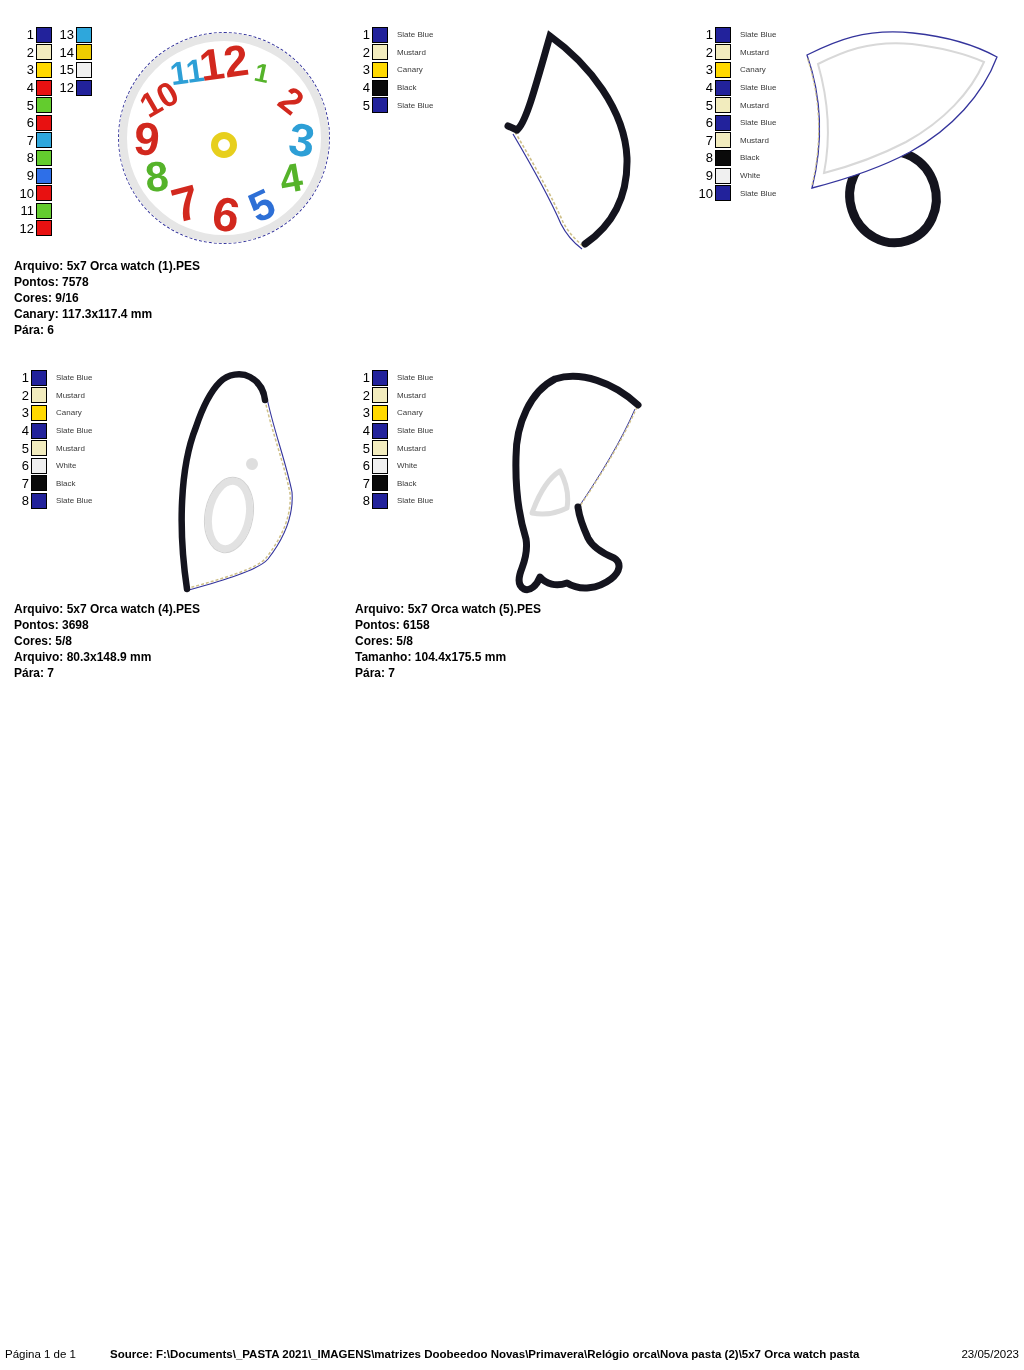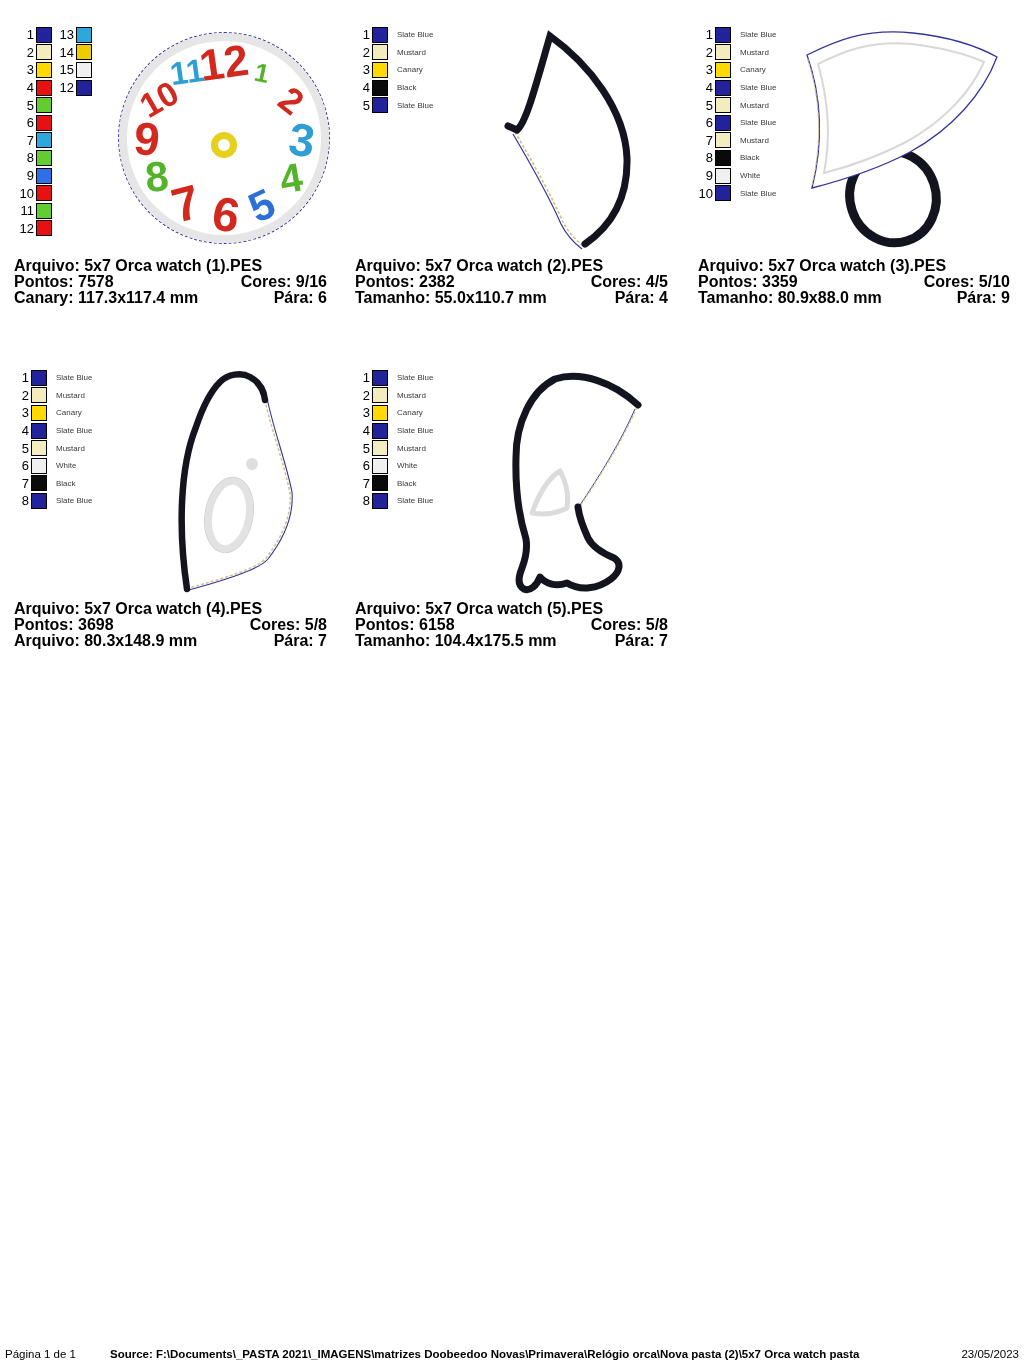--- a/index.html
+++ b/index.html
@@ -17,22 +17,22 @@
   .cname{font-size:8px;color:#3a3a3a;margin-left:9px;white-space:nowrap;}
   
   .clock{position:absolute;left:104px;top:12px;width:210px;height:210px;border-radius:50%;
          border:1.5px dashed #34349c;box-shadow:inset 0 0 0 8px #e6e6e6;background:#fff;}
   .clock .num{position:absolute;font-weight:bold;line-height:1;transform-origin:center;}
   .centerring{position:absolute;left:92px;top:99px;width:26px;height:26px;box-sizing:border-box;
               border:7px solid #e7cf1d;border-radius:50%;}
   
   .art{position:absolute;}
   
-  .meta{position:absolute;left:0;top:238px;width:313px;font-weight:bold;font-size:16px;line-height:16px;}
-  .meta .split{display:flex;justify-content:space-between;}
+  .meta{position:absolute;left:0;top:238px;width:313px;font-weight:bold;font-size:12px;line-height:16px;}
+  .meta .split{display:flex;flex-direction:column;}
   
   .footer{position:absolute;left:0;top:1348px;width:1024px;font-size:11.5px;}
   .footer .pg{position:absolute;left:5px;}
   .footer .src{position:absolute;left:110px;font-weight:bold;}
   .footer .dt{position:absolute;right:5px;}
 </style>
 </head>
 <body>
 
 <div class="page">
@@ -161,31 +161,20 @@
           <span class="csw" style="background: rgb(34, 34, 155);"></span>
           <span class="cname">Slate Blue</span>
         </div>
       </div>
     <svg class="art" style="left:138px;top:6px;" width="165" height="230" viewBox="0 0 165 230">
       <path d="M24 104 C33 97 42 62 57 10 C96 38 132 84 134 132 C135 172 118 200 92 218 C86 212 78 203 73 195 C62 170 44 136 24 104 Z" fill="#ffffff"></path>
       <path d="M20 108 C40 142 58 175 68 198 C73 208 81 217 89 223" fill="none" stroke="#34349c" stroke-width="1.2"></path>
       <path d="M22 106 C42 140 60 173 70 196 C75 206 83 214 90 220" fill="none" stroke="#cfc089" stroke-width="1.6" stroke-dasharray="3 2"></path>
       <path d="M24 104 L15 100 M24 104 C33 97 42 62 57 10 C96 38 132 84 134 132 C135 172 118 200 92 218" fill="none" stroke="#14141e" stroke-width="7" stroke-linecap="round"></path>
     </svg>
-    <div class="meta">
-      <div>Arquivo: 5x7 Orca watch (2).PES</div>
-      <div class="split">
-        <span>Pontos: 2382</span>
-        <span>Cores: 4/5</span>
-      </div>
-      <div class="split">
-        <span>Tamanho: 55.0x110.7 mm</span>
-        <span>Pára: 4</span>
-      </div>
-    </div>
   </section>
 
   <section class="cell" style="left:698px;top:20px;">
     <div class="colorlist named">
         <div class="crow">
           <span class="cnum">1</span>
           <span class="csw" style="background: rgb(34, 34, 155);"></span>
           <span class="cname">Slate Blue</span>
         </div>
         <div class="crow">
@@ -233,31 +222,20 @@
           <span class="csw" style="background: rgb(34, 34, 155);"></span>
           <span class="cname">Slate Blue</span>
         </div>
       </div>
     <svg class="art" style="left:95px;top:5px;" width="230" height="235" viewBox="0 0 230 235">
       <ellipse cx="100" cy="172" rx="43" ry="46" transform="rotate(-18 100 172)" fill="none" stroke="#14141e" stroke-width="9"></ellipse>
       <path d="M14 30 C42 16 72 3 120 8 C158 12 184 21 204 32 C190 69 159 104 117 127 C89 142 54 154 19 163 C30 119 29 73 14 30 Z" fill="#ffffff" stroke="#34349c" stroke-width="1.3"></path>
       <path d="M19 160 C29 118 28 74 14 32" fill="none" stroke="#cfc089" stroke-width="1.2" stroke-dasharray="3 2"></path>
       <path d="M25 39 C49 27 76 15 119 19 C151 23 173 29 191 37 C178 67 151 96 113 117 C88 130 58 141 31 148 C38 112 35 74 25 39 Z" fill="none" stroke="#d8d8d8" stroke-width="2"></path>
     </svg>
-    <div class="meta" style="width:312px;">
-      <div>Arquivo: 5x7 Orca watch (3).PES</div>
-      <div class="split">
-        <span>Pontos: 3359</span>
-        <span>Cores: 5/10</span>
-      </div>
-      <div class="split">
-        <span>Tamanho: 80.9x88.0 mm</span>
-        <span>Pára: 9</span>
-      </div>
-    </div>
   </section>
 
   <section class="cell" style="left:14px;top:363px;">
     <div class="colorlist named">
         <div class="crow">
           <span class="cnum">1</span>
           <span class="csw" style="background: rgb(34, 34, 155);"></span>
           <span class="cname">Slate Blue</span>
         </div>
         <div class="crow">

